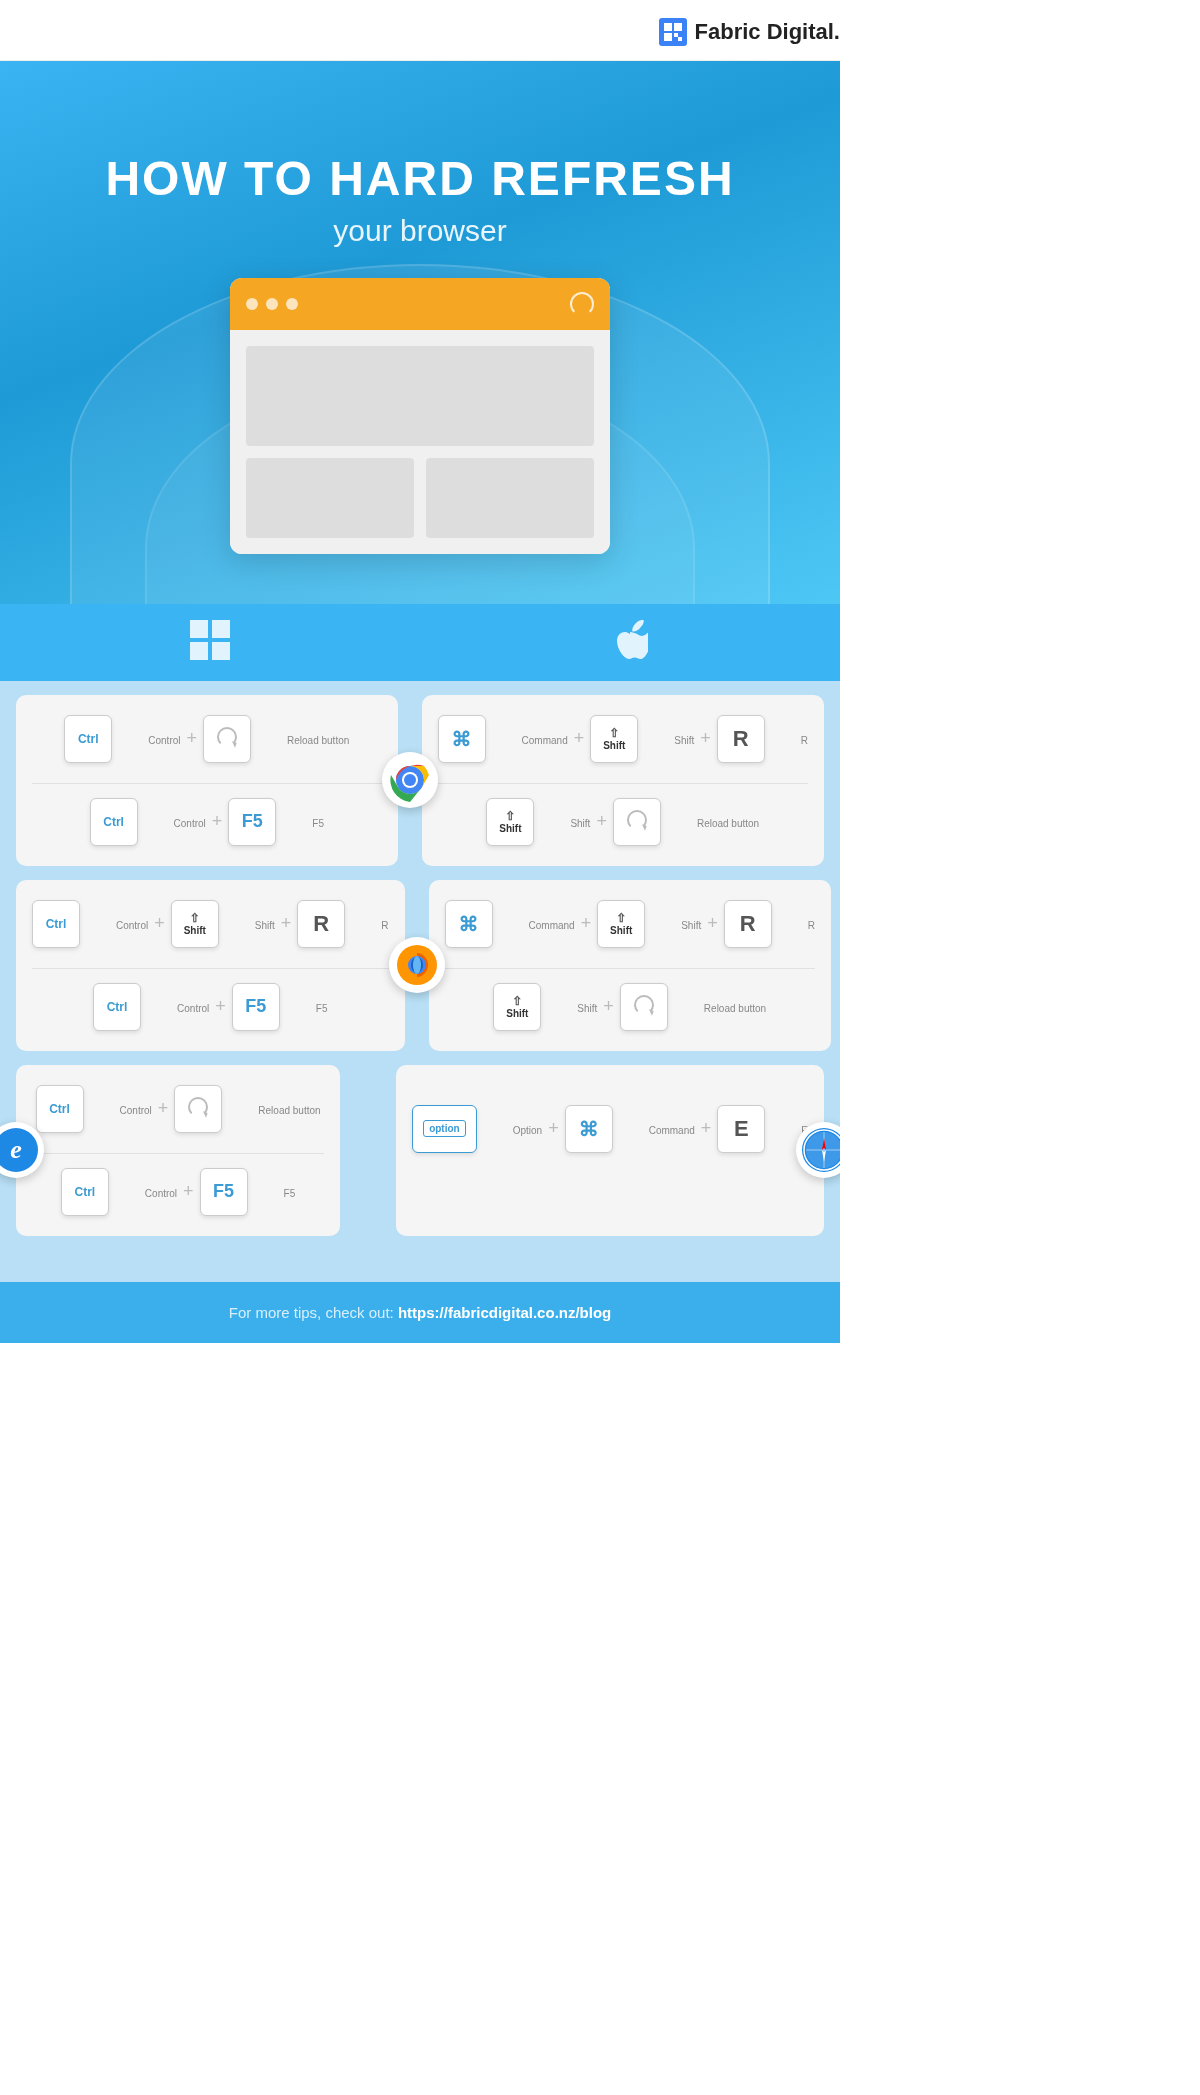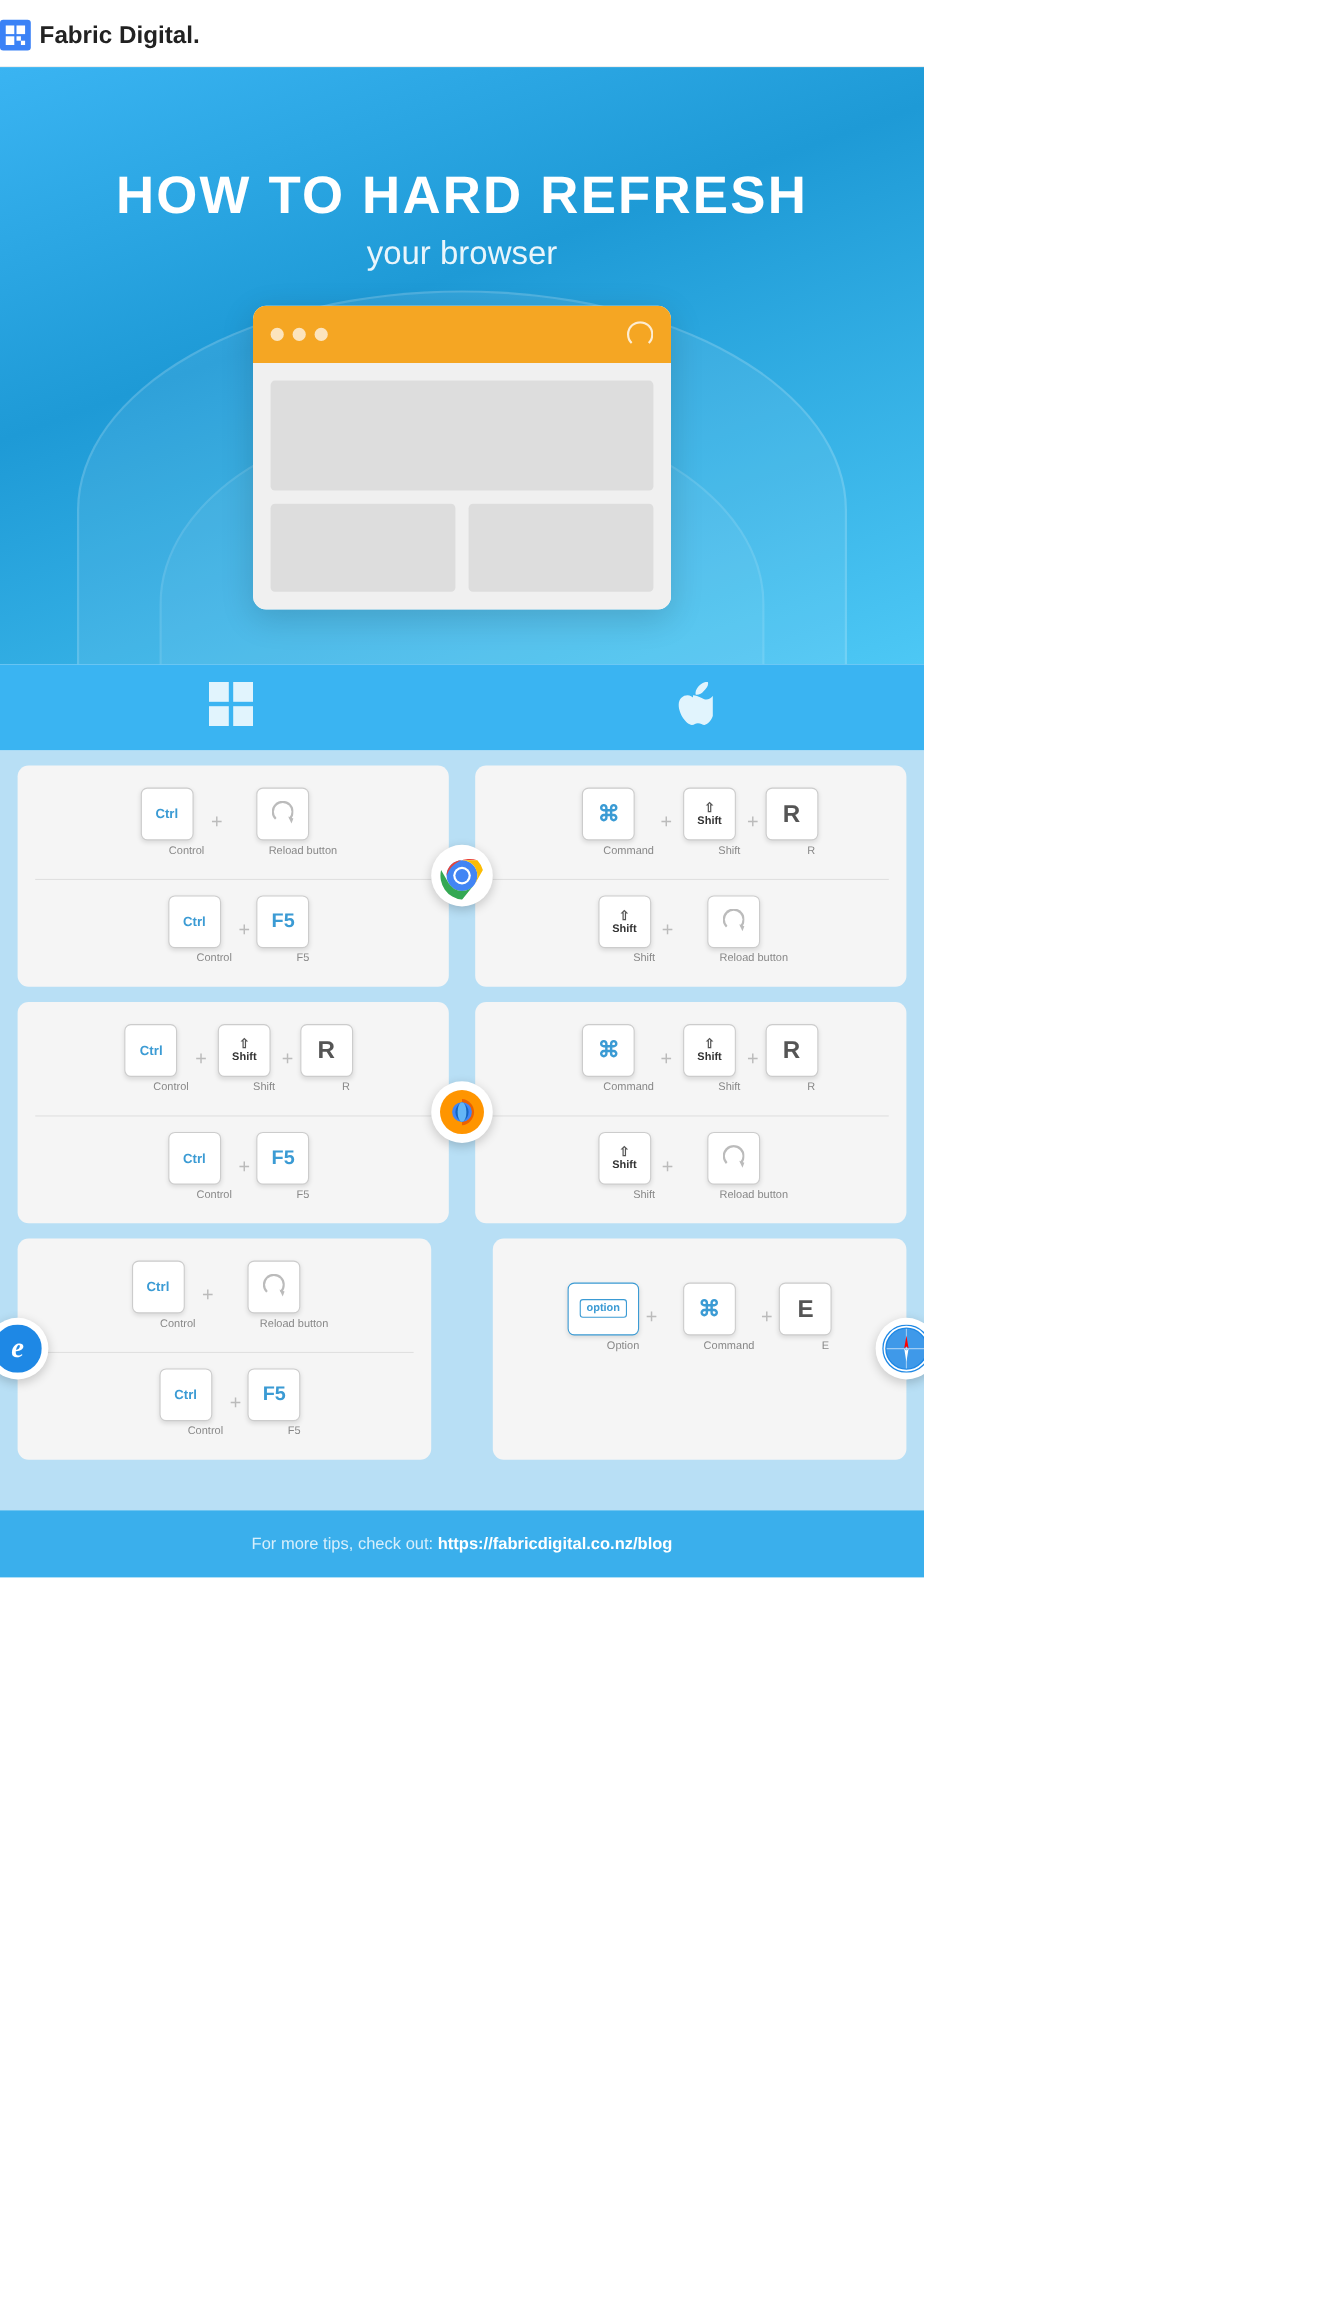--- a/index.html
+++ b/index.html
@@ -7,21 +7,21 @@
       width: 840px;
       min-height: 2095px;
       font-family: 'Arial', sans-serif;
       background: #fff;
       overflow-x: hidden;
     }
 
     
     .header {
       background: #fff;
-      text-align: left;
+      text-align: right;
       padding: 18px 0 14px;
       border-bottom: 1px solid #eee;
     }
     .header-logo {
       display: inline-flex;
       align-items: center;
       gap: 8px;
       font-size: 22px;
       font-weight: 700;
       color: #222;
@@ -313,21 +313,21 @@
       font-size: 15px;
     }
     .footer a {
       color: #fff;
       font-weight: 700;
       text-decoration: none;
     }
 
     .key-with-label {
       display: flex;
-      flex-direction: column;
+      flex-direction: row;
       align-items: center;
     }
 
     .shortcut-combo {
       display: flex;
       align-items: center;
       justify-content: center;
       gap: 6px;
     }
 

